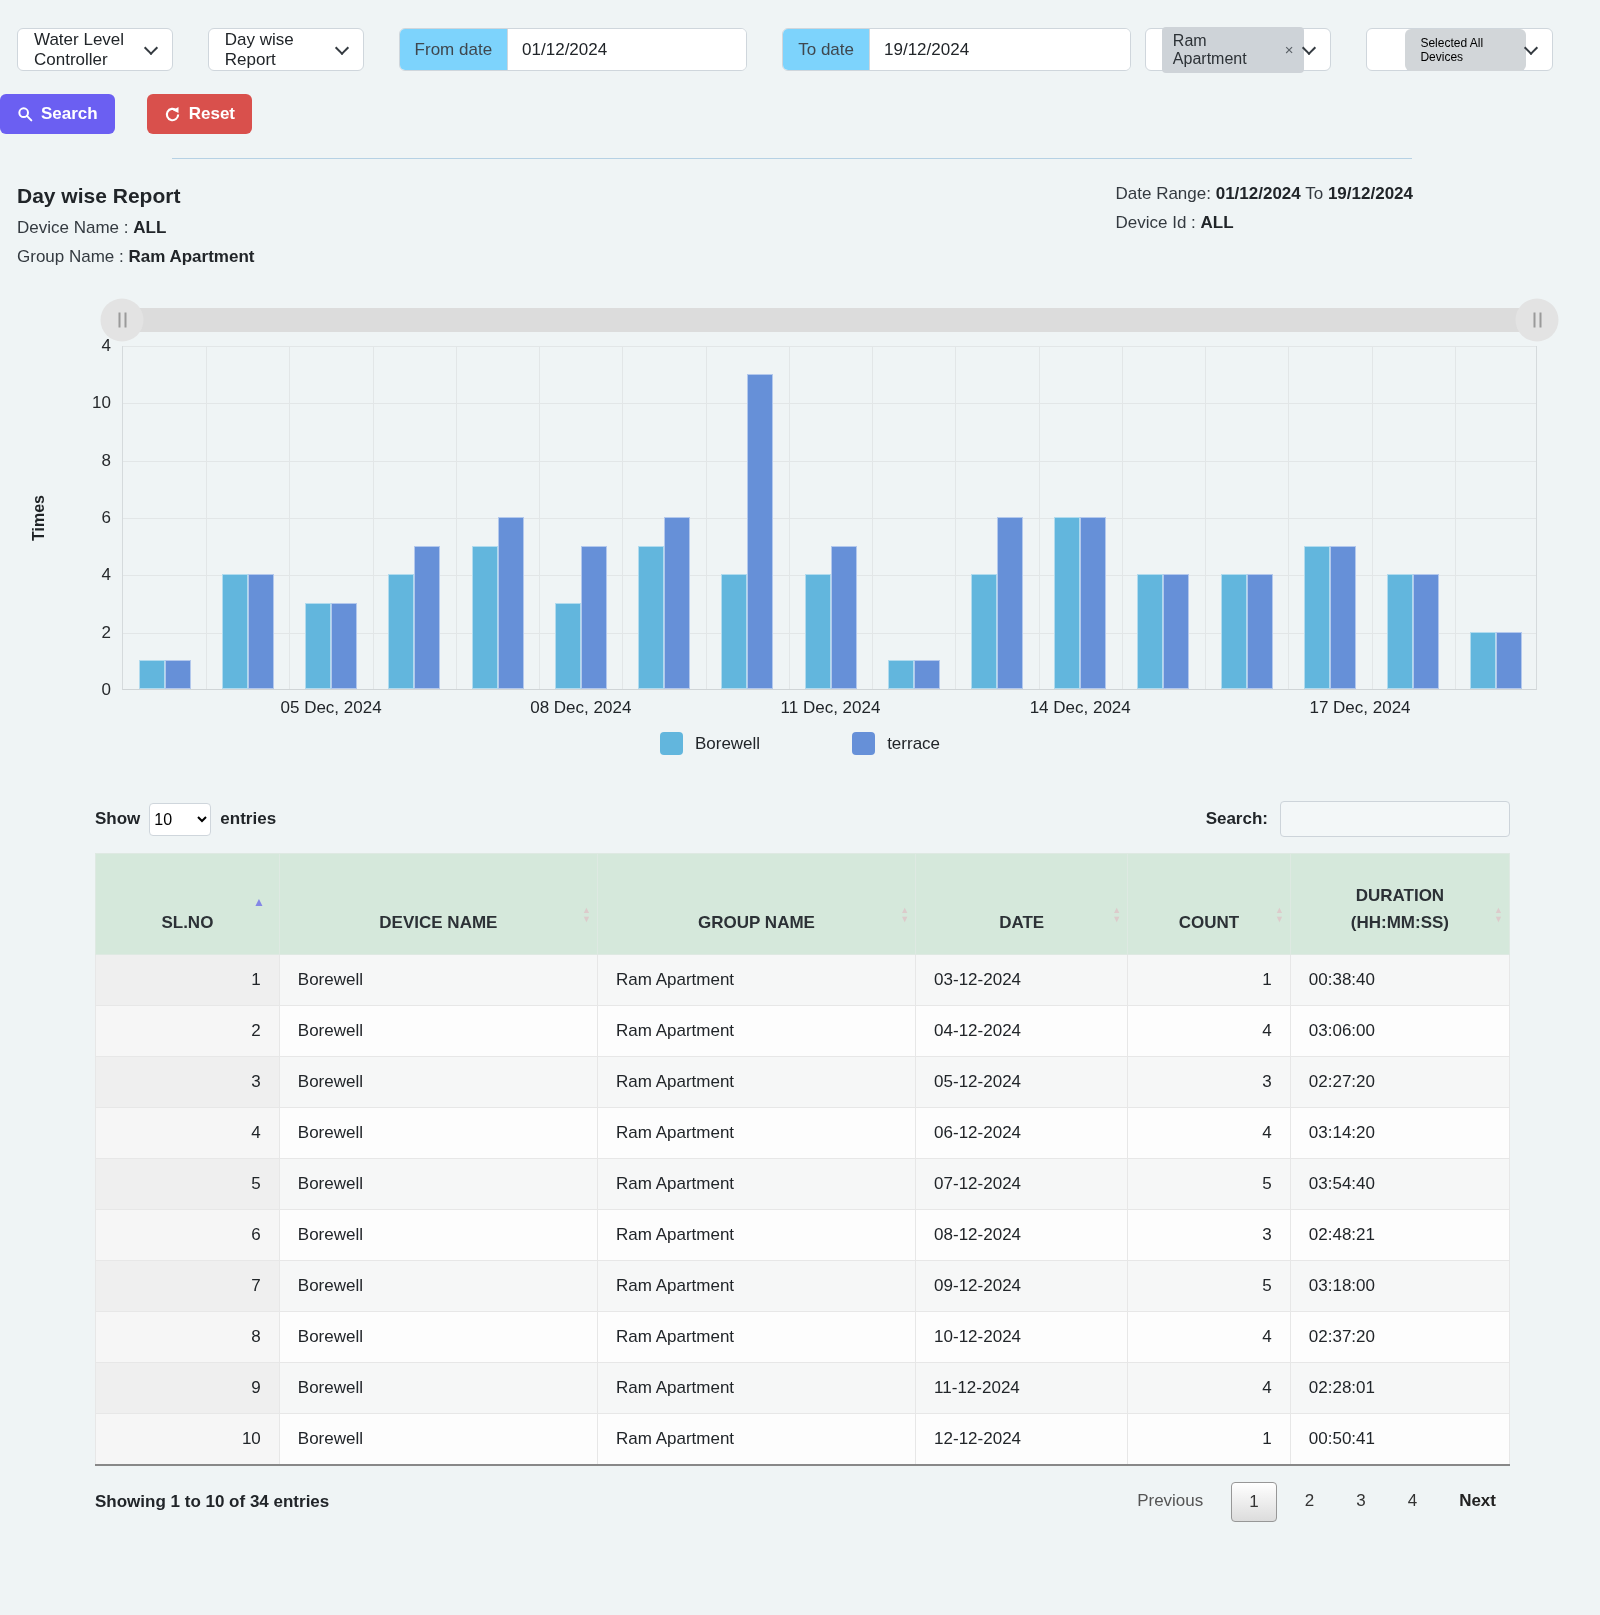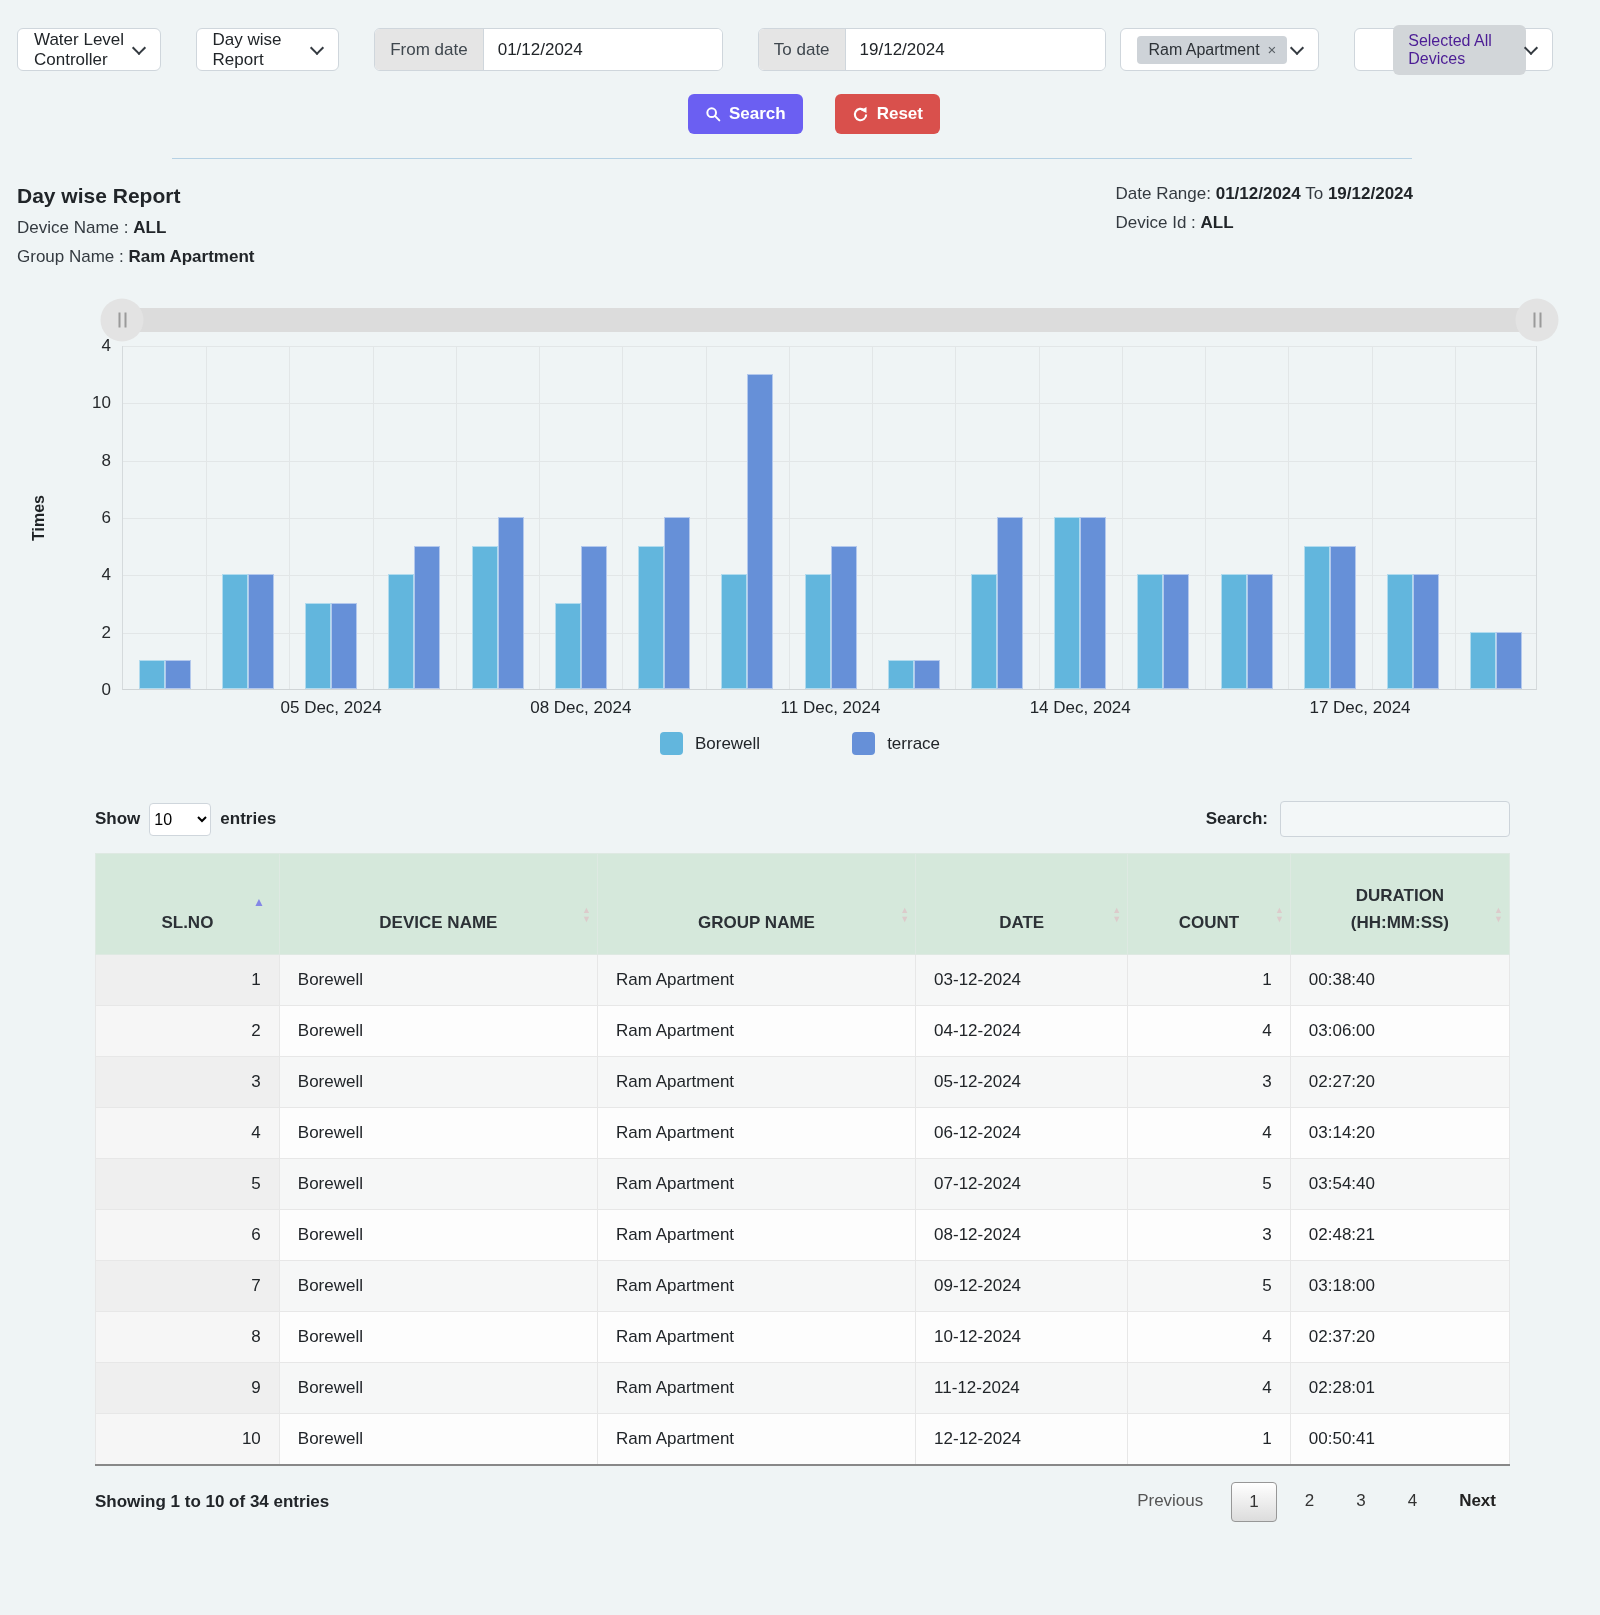--- a/index.html
+++ b/index.html
@@ -16,31 +16,31 @@
   .frow { display:flex; gap:35px; }
   .fhalf { flex:1; display:flex; gap:35px; }
   .selectbox {
     flex:1; background:#fff; border:1px solid #cfd6dc; border-radius:6px;
     height:43px; display:flex; align-items:center; justify-content:space-between;
     padding:0 16px; font-size:17px; color:#212529;
   }
   .chev { width:10px; height:10px; border-right:2px solid #343a40; border-bottom:2px solid #343a40;
           transform:rotate(45deg); margin-top:-4px; flex:none; }
   .dategroup { flex:1; display:flex; border:1px solid #cfd6dc; border-radius:6px; background:#fff; height:43px; overflow:hidden; }
-  .datelabel { background:#e5e5e5; padding:0 15px; display:flex; align-items:center;
+  .datelabel { background:#7dd3fc; padding:0 15px; display:flex; align-items:center;
                font-size:17px; color:#3f474e; border-right:1px solid #cfd6dc; white-space:nowrap; }
   .dateinput { border:none; outline:none; flex:1; padding:0 14px; font-size:17px; color:#212529;
                font-family:"Liberation Sans",sans-serif; background:#fff; }
   .chip { background:#ced3d8; border-radius:4px; padding:5px 11px; font-size:16px; color:#2c3136;
           display:inline-flex; align-items:center; gap:8px; }
   .chip .x { color:#5a6066; cursor:pointer; font-size:15px; }
-  .chip2 { background:#d2d6d9; border-radius:6px; padding:7px 15px; font-size:16px; color:#4c1d95;margin-left:22px; }
+  .chip2 { background:#d2d6d9; border-radius:6px; padding:7px 15px; font-size:12px; color:#000000;margin-left:22px; }
 
   
-  .btnrow { display:flex; justify-content:center; gap:32px; margin-top:23px;padding-left:28px; }
+  .btnrow { display:flex; gap:32px; margin-top:23px; }
   .btn { border:none; border-radius:6px; color:#fff; font-size:17px; font-weight:600;
          padding:10px 17px; display:flex; align-items:center; gap:8px; cursor:pointer;
          font-family:"Liberation Sans",sans-serif; }
   .btn-search { background:#6b5ff2; }
   .btn-reset  { background:#d9504c; }
 
   .divider { border:none; border-top:1px solid #b6d1e4; margin:24px 188px 0 172px; }
 
   
   .rep { display:flex; justify-content:space-between; padding:25px 187px 0 17px; }

